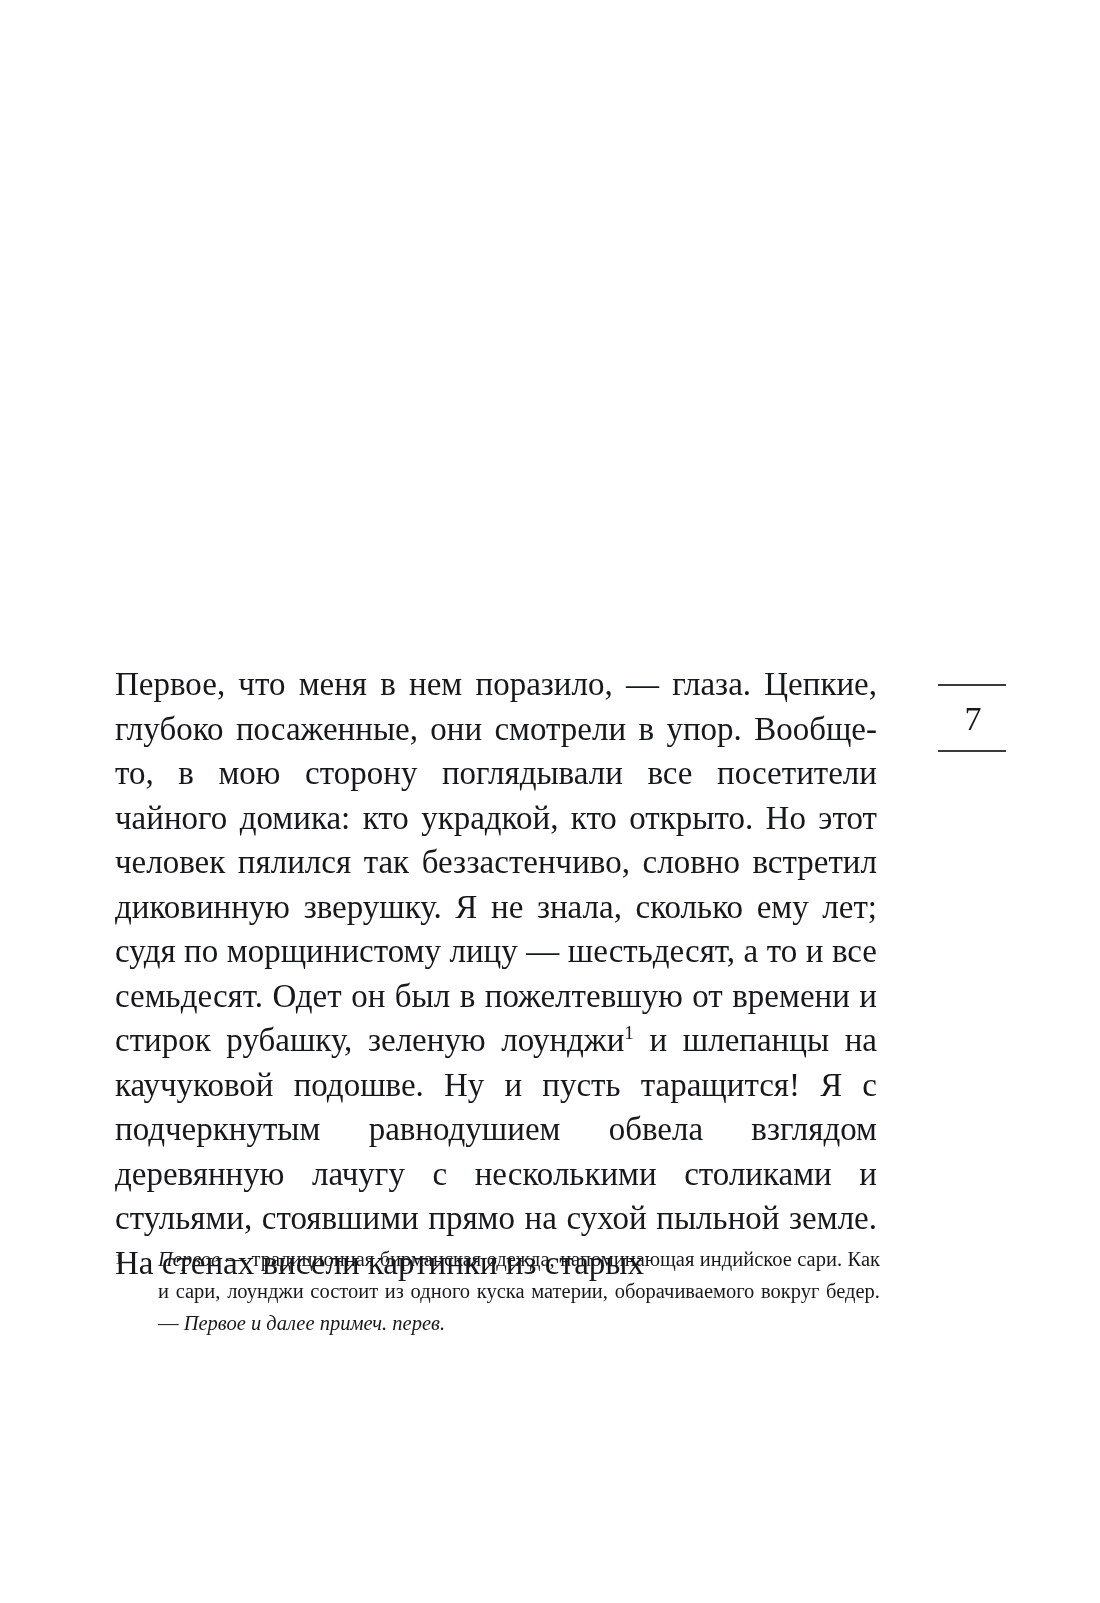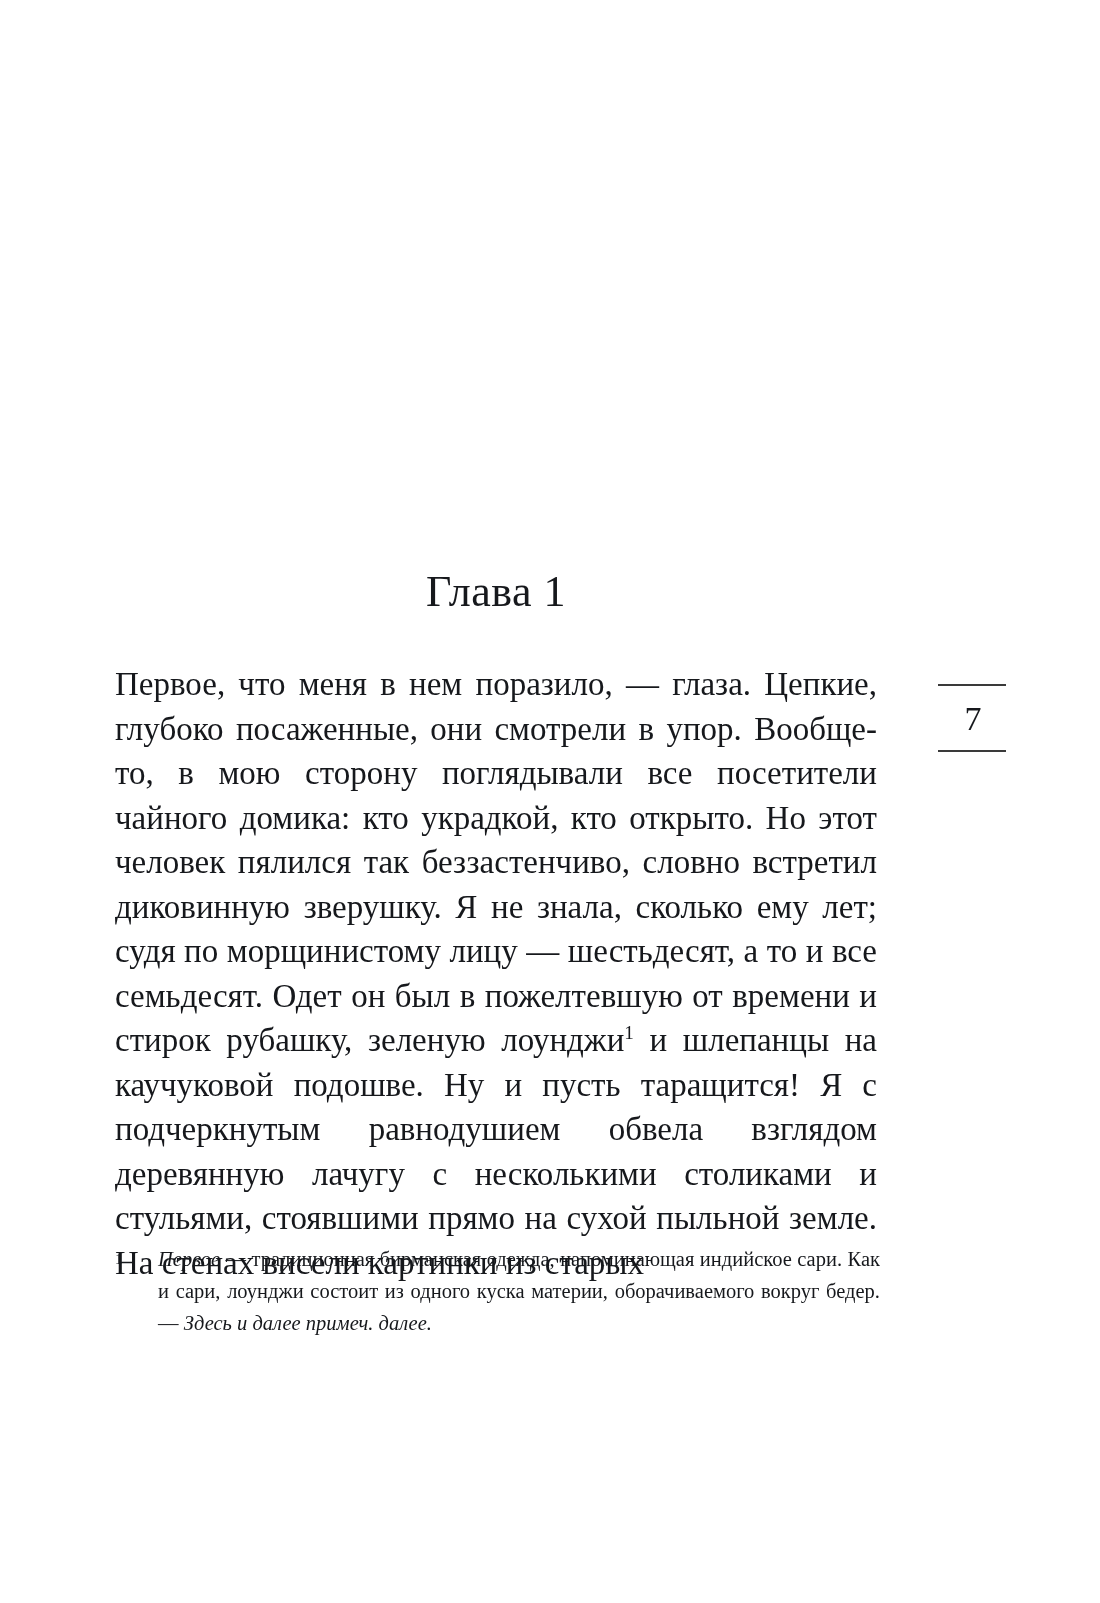--- a/index.html
+++ b/index.html
@@ -112,34 +112,33 @@
   }
   .it {
     font-style: italic;
   }
 </style>
 </head>
 <body>
 
 <div class="page">
 
-  <h1 class="chapter-title">Глава 1</h1>
 
   <div class="folio">
     <div class="folio-rule"></div>
     <div class="folio-number">7</div>
     <div class="folio-rule"></div>
   </div>
 
   <div class="body-text">
     <p><span>Первое, что меня в нем поразило, — глаза. Цепкие, глубоко посаженные, они смотрели в упор. Вообще-то, в мою сторону поглядывали все посетители чайного домика: кто украдкой, кто открыто. Но этот человек пялился так беззастенчиво, словно встретил диковинную зверушку. Я не знала, сколько ему лет; судя по морщинистому лицу — шестьдесят, а то и все семьдесят. Одет он был в пожелтевшую от времени и стирок рубашку, зеленую лоунджи</span><sup class="fn-ref">1</sup><span> и шлепанцы на каучуковой подошве. Ну и пусть таращится! Я с подчеркнутым равнодушием обвела взглядом деревянную лачугу с несколькими столиками и стульями, стоявшими прямо на сухой пыльной земле. На стенах висели картинки из старых</span></p>
   </div>
 
   <div class="footnote">
     <div class="footnote-row">
       <div class="footnote-marker">1</div>
       <div class="footnote-body">
-        <p><span class="it">Первое</span><span> — традиционная бирманская одежда, напоминающая индийское сари. Как и сари, лоунджи состоит из одного куска материи, оборачиваемого вокруг бедер. — </span><span class="it">Здесь и далее примеч. далее.</span></p>
+        <p><span class="it">Первое</span><span> — традиционная бирманская одежда, напоминающая индийское сари. Как и сари, лоунджи состоит из одного куска материи, оборачиваемого вокруг бедер. — </span><span class="it">Первое и далее примеч. перев.</span></p>
       </div>
     </div>
   </div>
 
 </div>
 
 </body></html>

